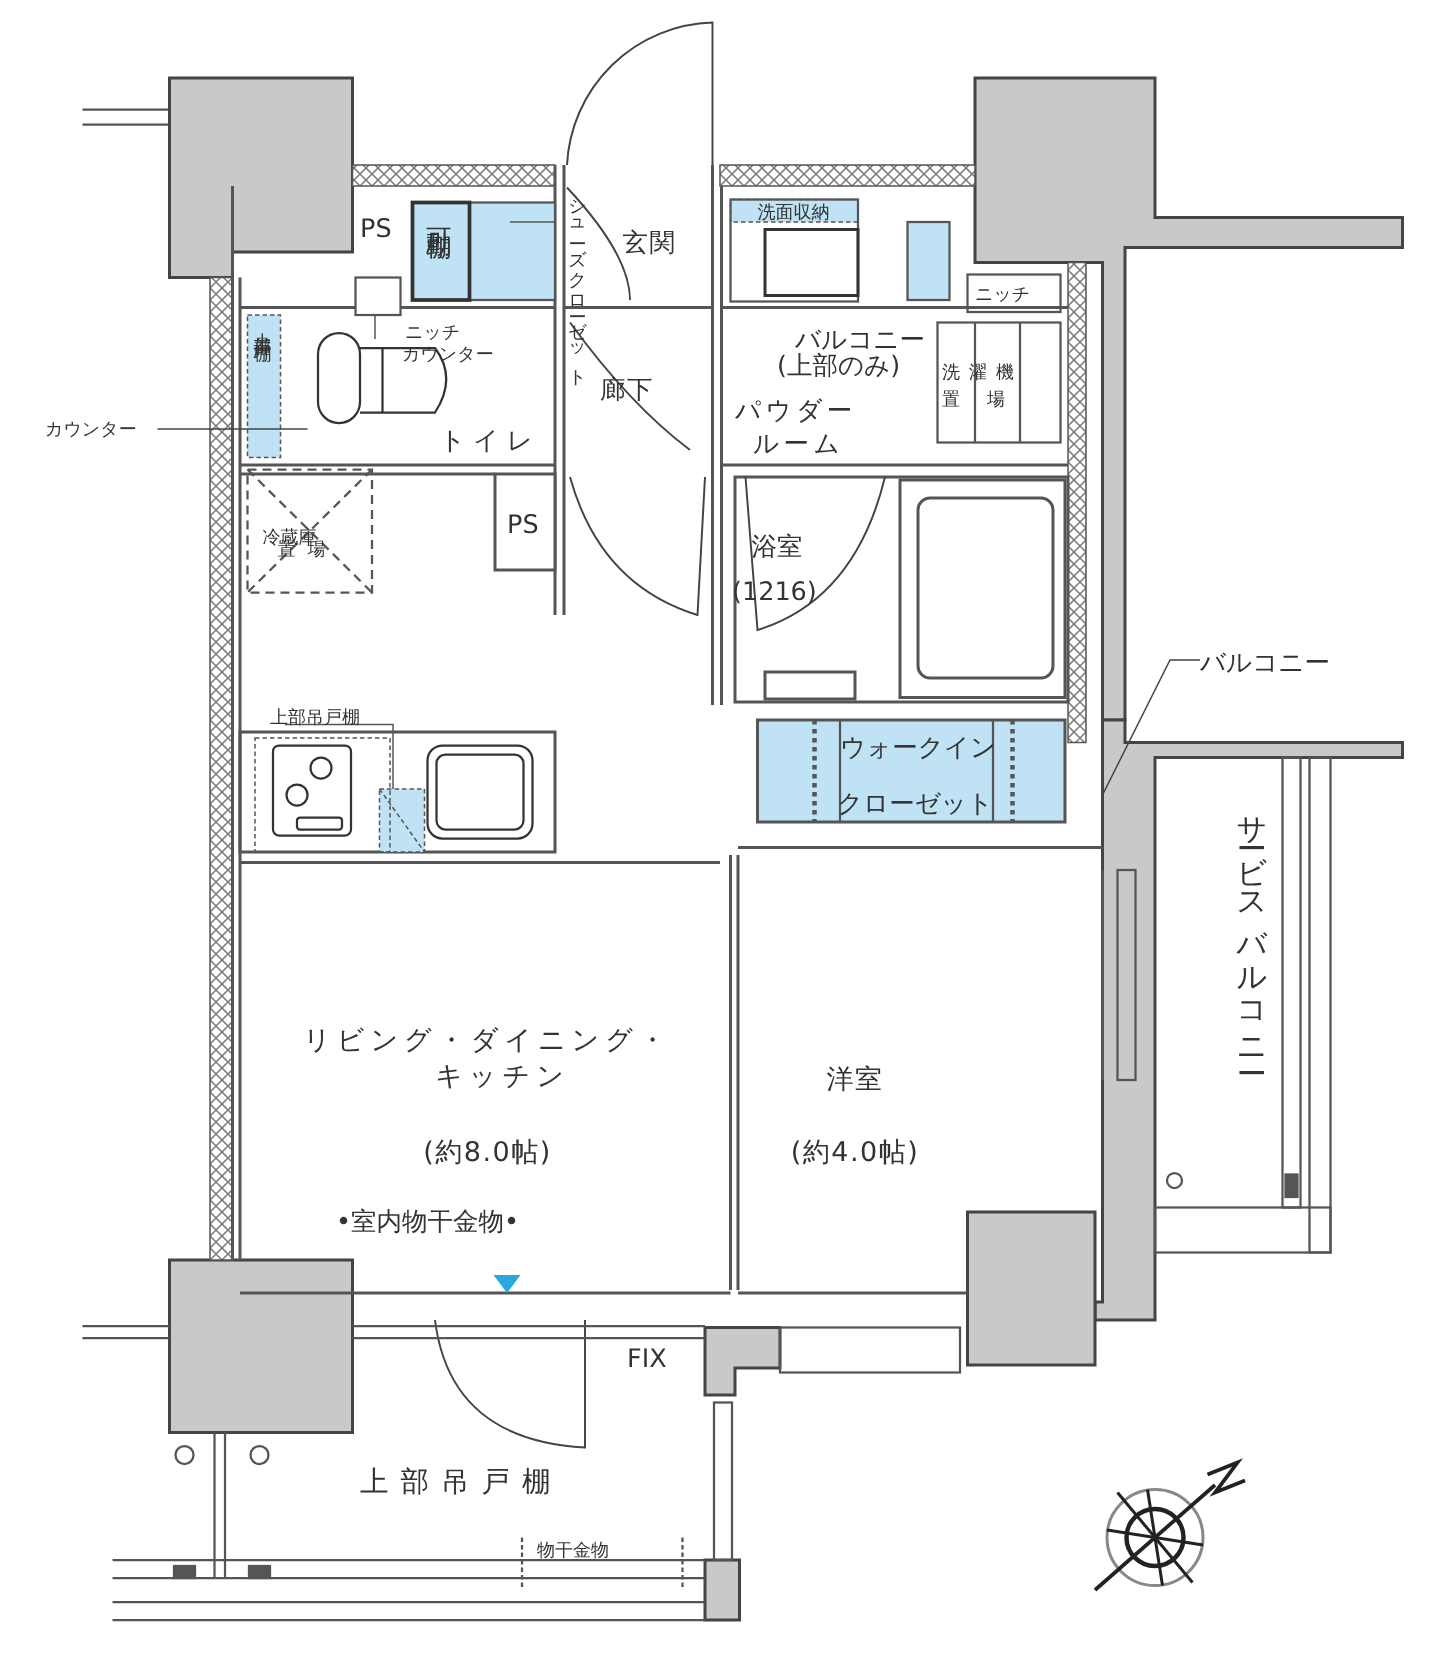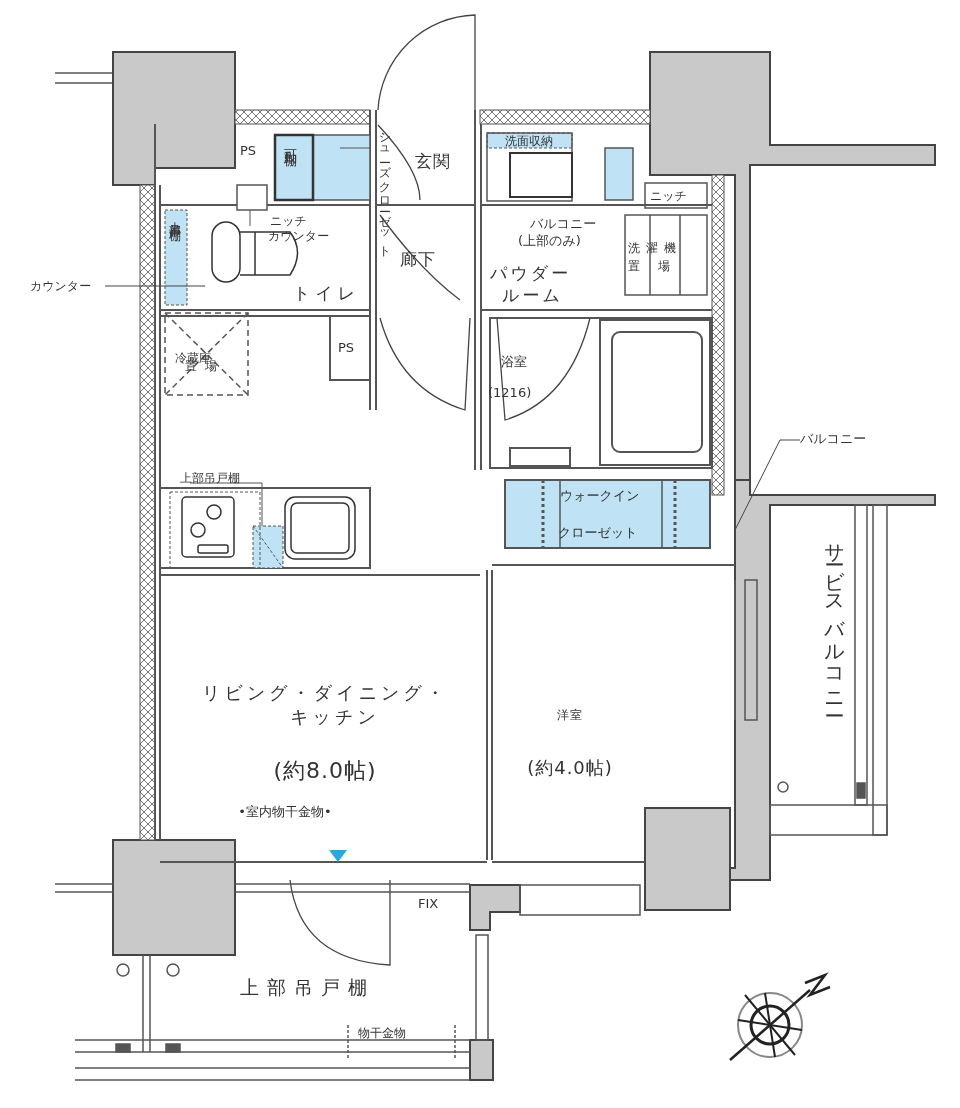--- a/index.html
+++ b/index.html
@@ -1,19 +1,19 @@
 <!DOCTYPE html>
 <html><head>
 <meta charset="utf-8">
 <style>
   html, body { margin:0; padding:0; background:#ffffff; }
   body { width:960px; height:1108px; position:relative; overflow:hidden; font-family:"DejaVu Sans", sans-serif; color:#333; }
   svg { position:absolute; left:0; top:0; }
   .lbl { position:absolute; font-size:17px; color:#333; white-space:nowrap; letter-spacing:1px; }
-  .lbl-sm { font-size:13px; letter-spacing:0; }
+  .lbl-sm { font-size:17px; letter-spacing:0; }
   .lbl-xs { font-size:12px; letter-spacing:0; }
   .lbl-lg { font-size:20px; letter-spacing:3px; }
   .vert { writing-mode:vertical-rl; text-orientation:upright; letter-spacing:2px; }
   .center { text-align:center;margin-top:41px; }
 </style>
 </head>
 <body>
 
 <svg width="960" height="1108" viewBox="0 0 960 1108">
   <defs>
@@ -229,21 +229,21 @@
 
 <span class="lbl lbl-sm" style="left:560px;top:487px;">ウォークイン</span>
 <span class="lbl lbl-sm" style="left:558px;top:524px;">クローゼット</span>
 
 <span class="lbl lbl-xs" style="left:180px;top:470px;">上部吊戸棚</span>
 
 <span class="lbl lbl-lg vert" style="left:822px;top:530px;">サービスバルコニー</span>
 
 <div class="lbl center" style="left:185px;top:640px;width:280px;font-size:18px;letter-spacing:4px;">リビング・ダイニング・</div>
 <div class="lbl center" style="left:195px;top:664px;width:280px;font-size:18px;letter-spacing:4px;">キッチン</div>
-<div class="lbl center" style="left:185px;top:715px;width:280px;font-size:22px;">(約8.0帖)</div>
+<div class="lbl center" style="left:185px;top:715px;width:280px;font-size:18px;">(約8.0帖)</div>
 <div class="lbl lbl-sm center" style="left:185px;top:762px;width:200px;">•室内物干金物•</div>
 
-<div class="lbl center" style="left:505px;top:666px;width:130px;font-size:12px;">洋室</div>
+<div class="lbl center" style="left:505px;top:666px;width:130px;font-size:18px;">洋室</div>
 <div class="lbl center" style="left:505px;top:715px;width:130px;font-size:18px;">(約4.0帖)</div>
 
 <span class="lbl lbl-sm" style="left:418px;top:896px;">FIX</span>
 <span class="lbl" style="left:240px;top:975px;font-size:19px;letter-spacing:8px;">上部吊戸棚</span>
 <span class="lbl lbl-xs" style="left:358px;top:1025px;">物干金物</span>
 
 </body></html>

